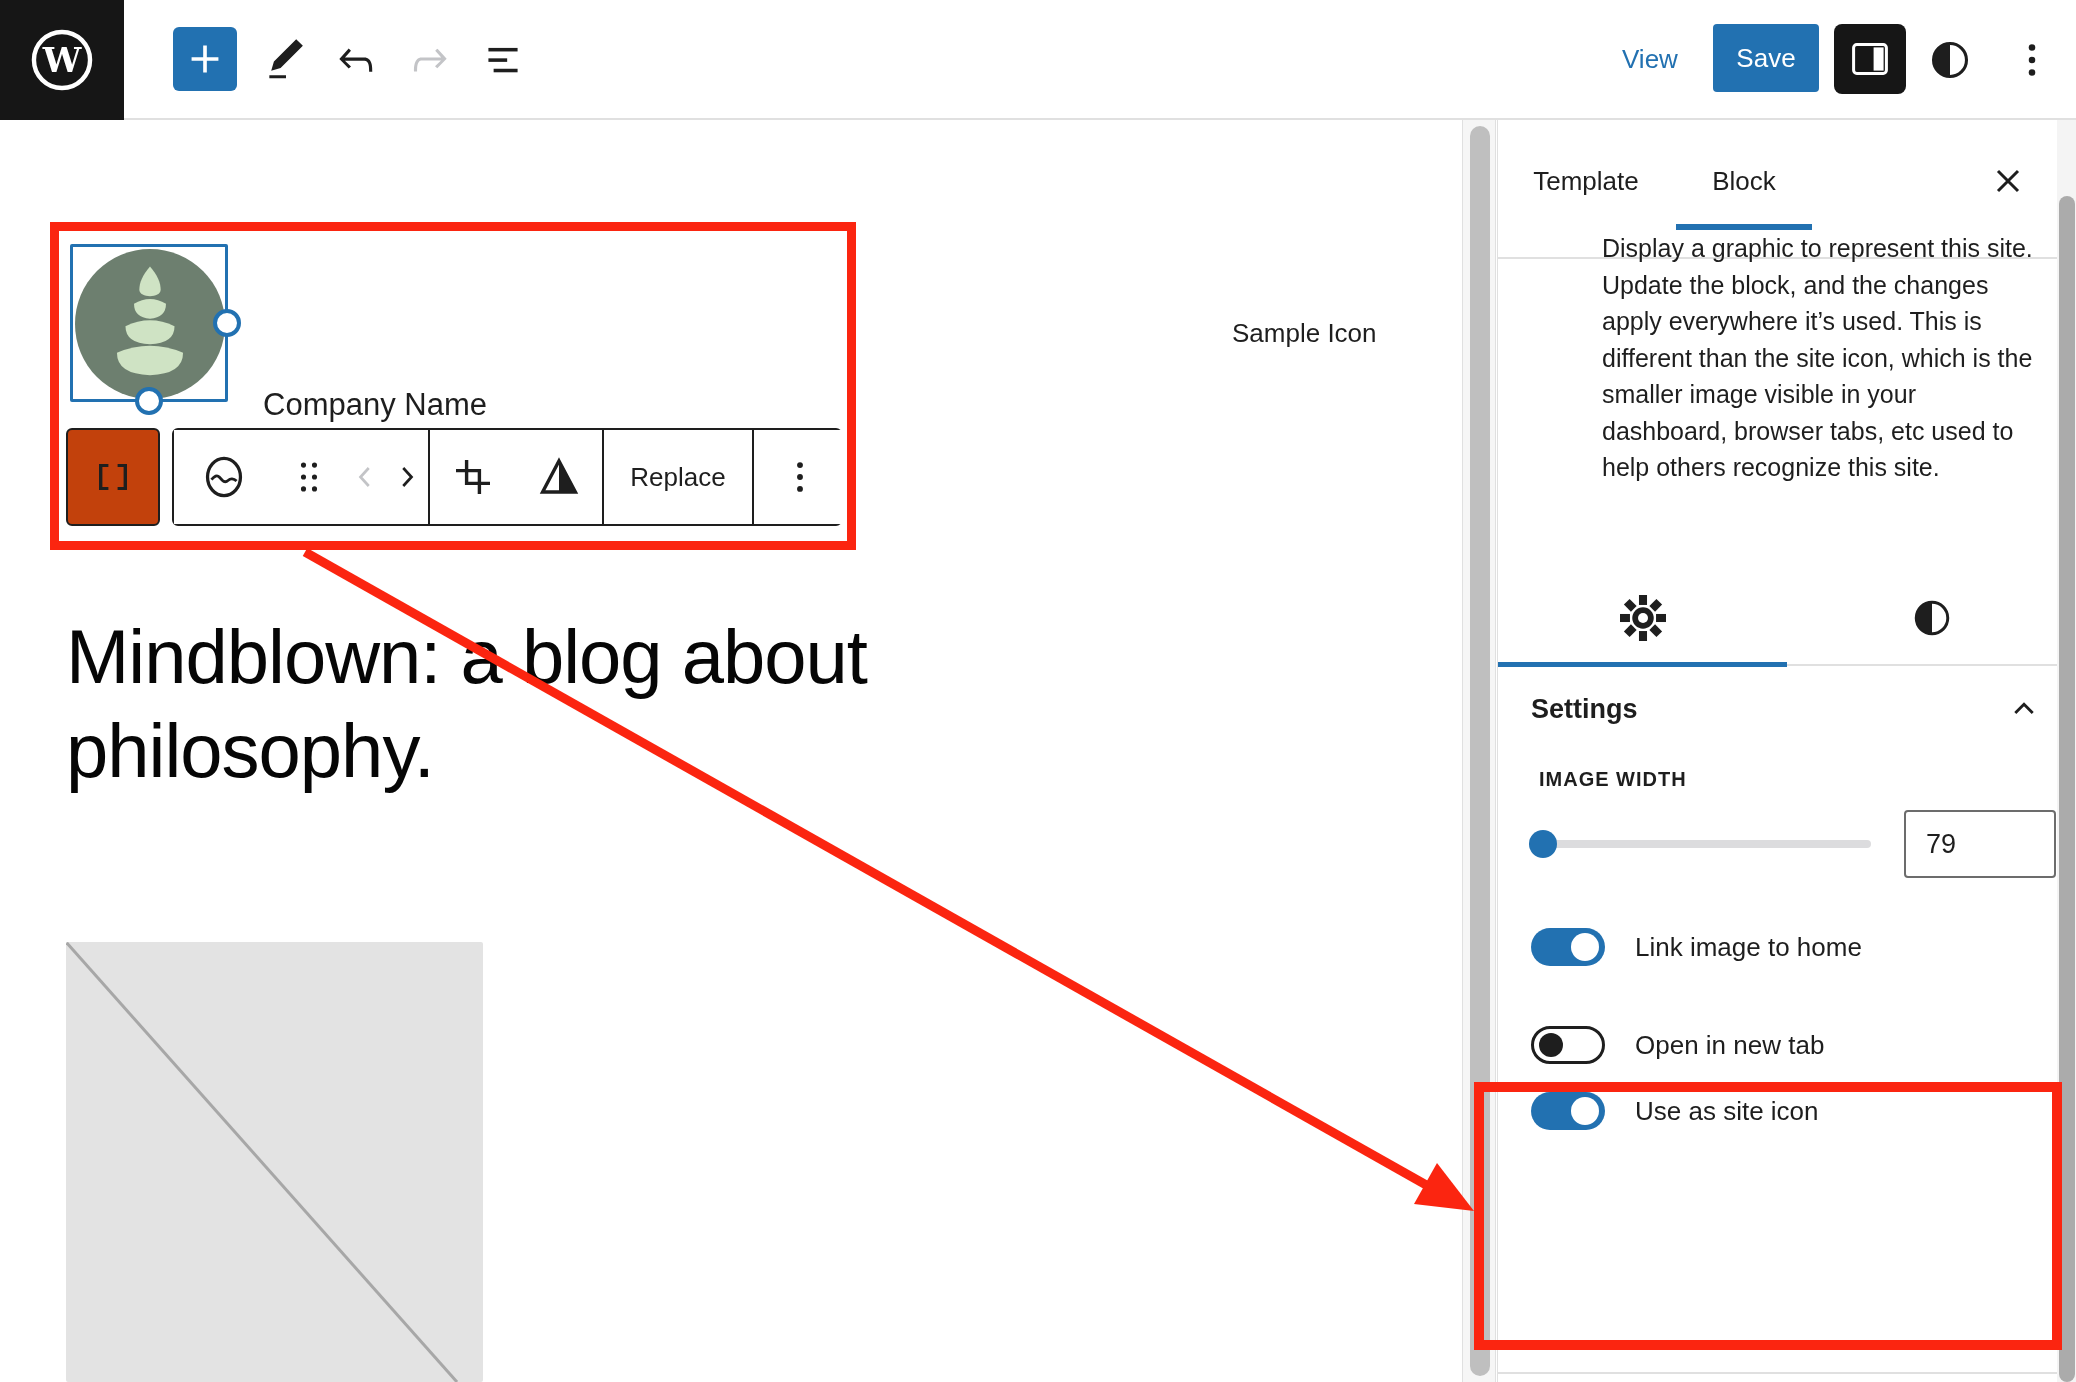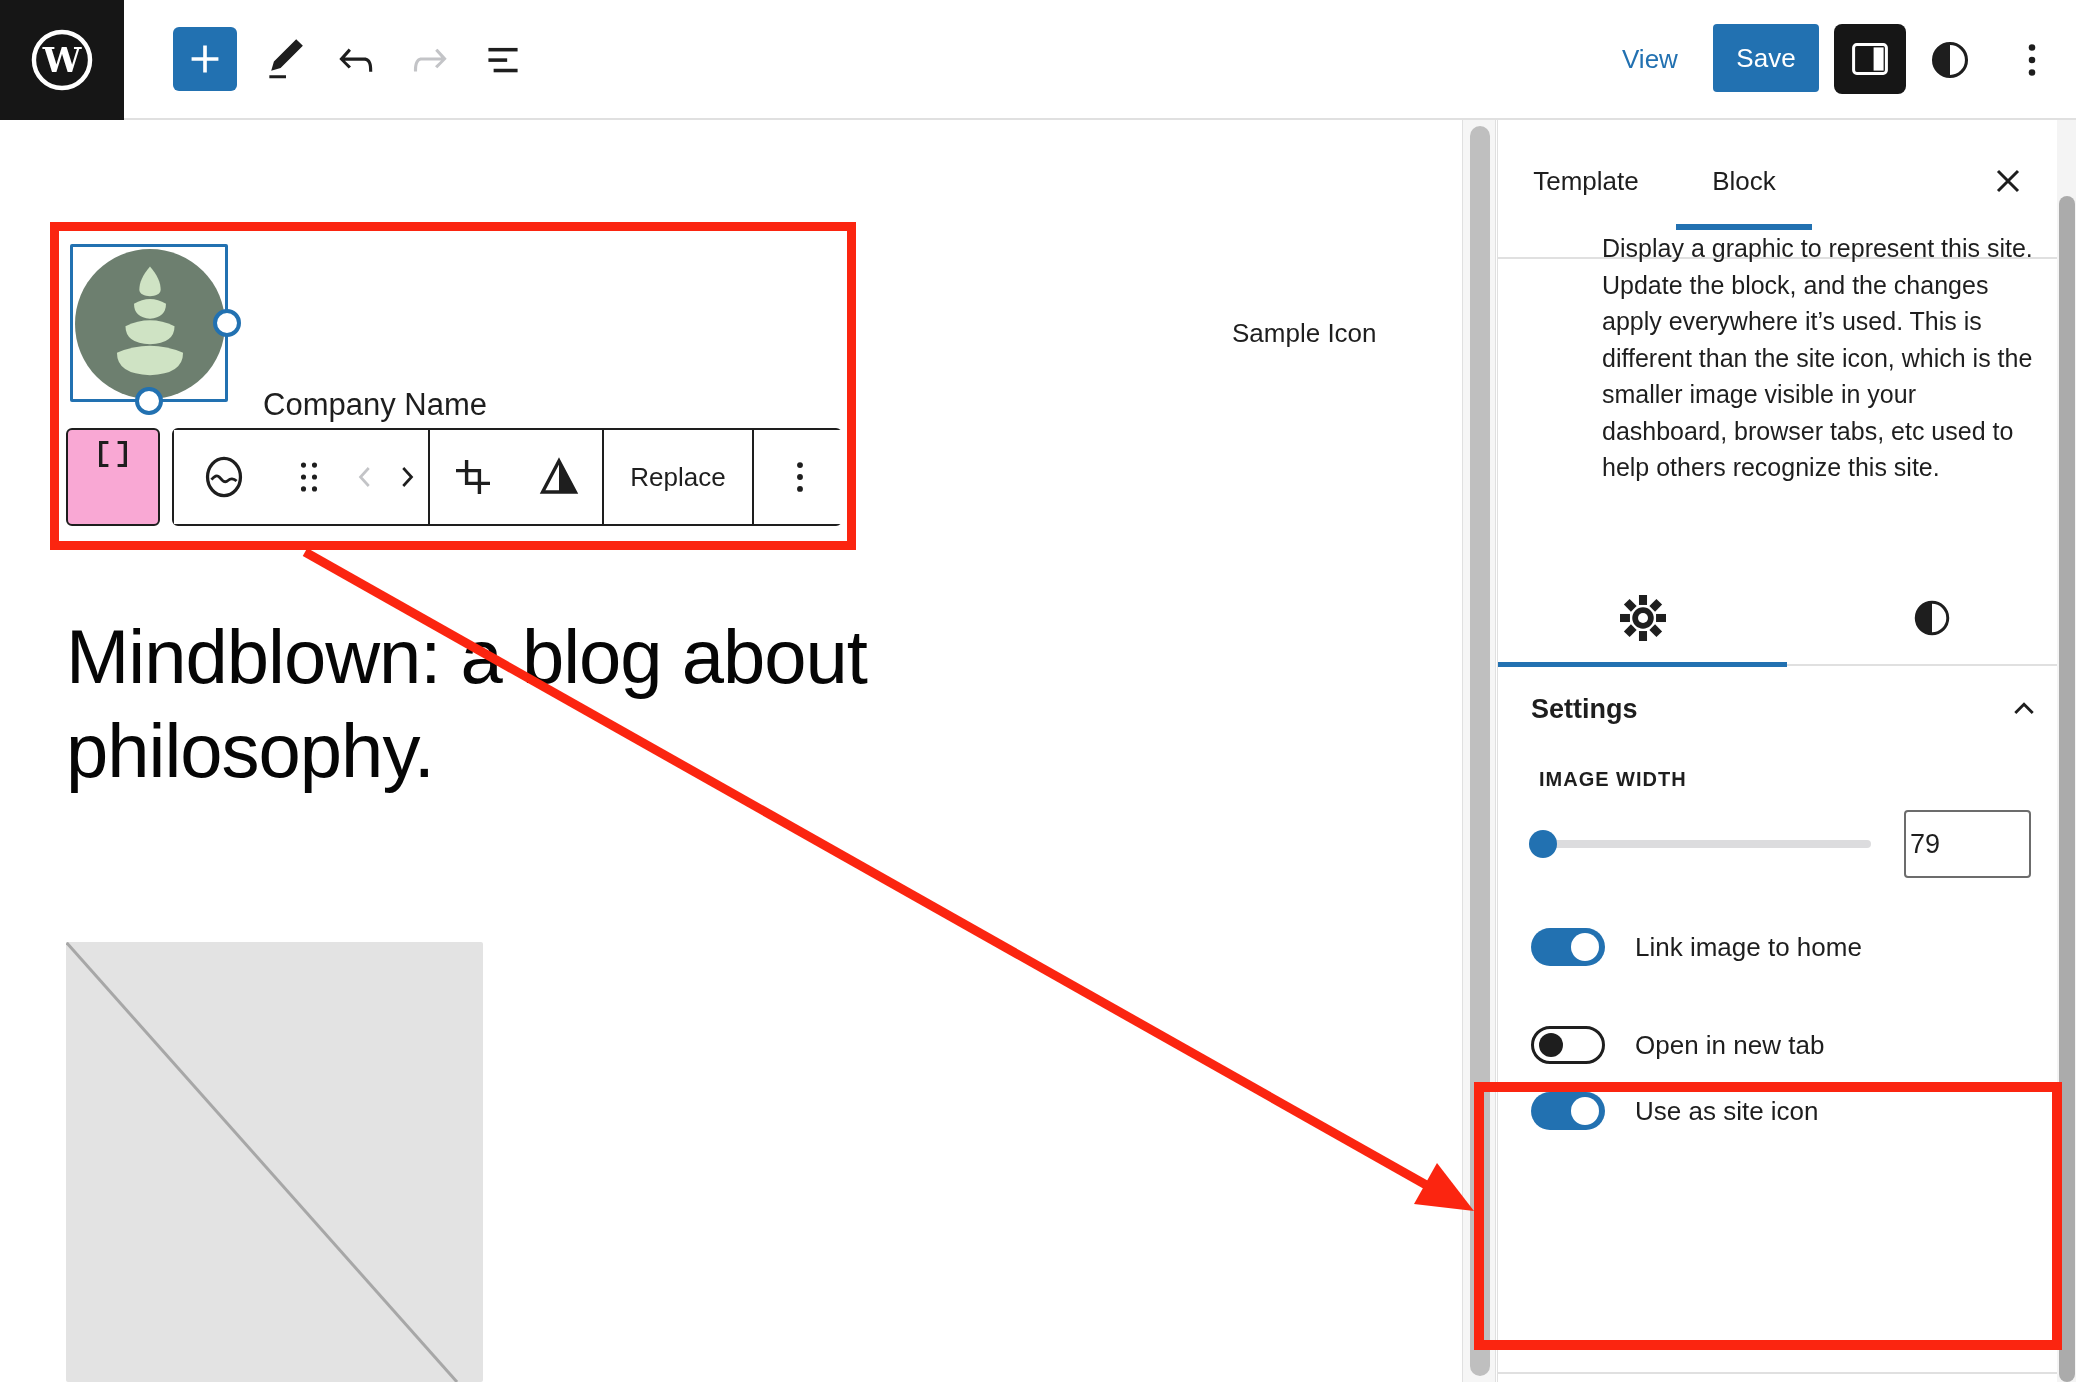--- a/index.html
+++ b/index.html
@@ -27,21 +27,21 @@
 
   
   .canvas{position:absolute;left:0;top:120px;width:1462px;height:1262px;background:#fff}
   .site-title{position:absolute;left:263px;top:267px;font-size:31px;font-weight:500;color:var(--ink)}
   .tagline{position:absolute;left:263px;top:327px;font-size:29px;color:#83878b}
   .logo-select{position:absolute;left:70px;top:124px;width:158px;height:158px;border:3px solid var(--accent);border-radius:2px}
   .logo-circle{position:absolute;left:2px;top:2px;width:150px;height:150px;border-radius:50%;background:var(--logo_bg);display:flex;align-items:center;justify-content:center}
   .handle{position:absolute;width:28px;height:28px;border-radius:50%;background:#fff;border:4px solid var(--accent)}
   .handle.right{right:-16px;top:50%;transform:translateY(-50%)}
   .handle.bottom{bottom:-16px;left:50%;transform:translateX(-50%)}
-  .toolbar-box{position:absolute;top:308px;height:98px;background:#f9a8d4;border:2px solid var(--ink);border-radius:6px;display:flex;align-items:flex-start}
+  .toolbar-box{position:absolute;top:308px;height:98px;background:#c2410c;border:2px solid var(--ink);border-radius:6px;display:flex;align-items:center}
   .tb-sep{width:2px;height:94px;background:var(--ink);flex:none}
   .tb-item{display:flex;align-items:center;justify-content:center;height:94px;flex:none;cursor:pointer;background:#fff;border:none}
   .replace-label{font-size:26px;color:var(--ink);padding:0 30px}
   .nav-item{position:absolute;left:1232px;top:198px;font-size:26px;font-weight:500;color:var(--ink);cursor:pointer}
   .page-heading{position:absolute;left:66px;top:490px;width:980px;font-size:76px;line-height:1.24;font-weight:400;color:#060606;letter-spacing:-1px}
   .img-placeholder{position:absolute;left:66px;top:822px;width:417px;height:440px;background:#e3e3e3;border-radius:2px;overflow:hidden}
 
   
   .canvas-scroll{position:absolute;left:1462px;top:120px;width:34px;height:1262px;background:#f6f6f6;border-left:1px solid var(--line);border-right:1px solid var(--line)}
   .canvas-scroll .thumb{position:absolute;left:7px;top:6px;width:20px;height:1250px;background:#bfbfbf;border-radius:10px}
@@ -58,21 +58,21 @@
   .icon-tabs{position:absolute;left:0;top:450px;width:100%;height:96px;border-bottom:2px solid var(--line)}
   .icon-tab{position:absolute;top:0;width:289px;height:96px;display:flex;align-items:center;justify-content:center;cursor:pointer}
   .icon-tab.settings-tab{left:0}
   .icon-tab.styles-tab{left:289px}
   .icon-tab-underline{position:absolute;left:0;top:92px;width:289px;height:5px;background:var(--accent)}
   .settings-row{position:absolute;left:33px;top:570px;width:512px;display:flex;align-items:center;justify-content:space-between;cursor:pointer}
   .settings-label{font-size:27px;font-weight:700;color:var(--ink)}
   .width-label{position:absolute;left:41px;top:648px;font-size:20px;font-weight:700;letter-spacing:1px;color:var(--ink)}
   .slider-track{position:absolute;left:33px;top:720px;width:340px;height:8px;border-radius:4px;background:#dcdcde;cursor:pointer}
   .slider-thumb{position:absolute;left:-2px;top:-10px;width:28px;height:28px;border-radius:50%;background:var(--accent)}
-  .width-input{position:absolute;left:406px;top:690px;width:127px;height:68px;border:2px solid #6c6c6c;border-radius:4px;font-size:27px;color:var(--ink);padding-left:4px;font-family:"Liberation Sans",sans-serif}
+  .width-input{position:absolute;left:406px;top:690px;width:152px;height:68px;border:2px solid #6c6c6c;border-radius:4px;font-size:27px;color:var(--ink);padding-left:20px;font-family:"Liberation Sans",sans-serif}
   .toggle-row{position:absolute;left:33px;display:flex;align-items:center;gap:30px;cursor:pointer}
   .toggle-row .label{font-size:26px;color:var(--ink)}
   .toggle{position:relative;width:74px;height:38px;border-radius:19px;flex:none}
   .toggle .knob{position:absolute;border-radius:50%}
   .toggle.on{background:var(--accent)}
   .toggle.on .knob{width:28px;height:28px;background:#fff;right:6px;top:5px}
   .toggle.off{background:#fff;border:3px solid var(--ink)}
   .toggle.off .knob{width:24px;height:24px;background:var(--ink);left:5px;top:4px}
   .site-icon-help{position:absolute;left:31px;top:1026px;width:484px;font-size:25px;line-height:36px;color:var(--gray)}
   .site-icon-help a{color:var(--accent);text-decoration:underline;cursor:pointer}

